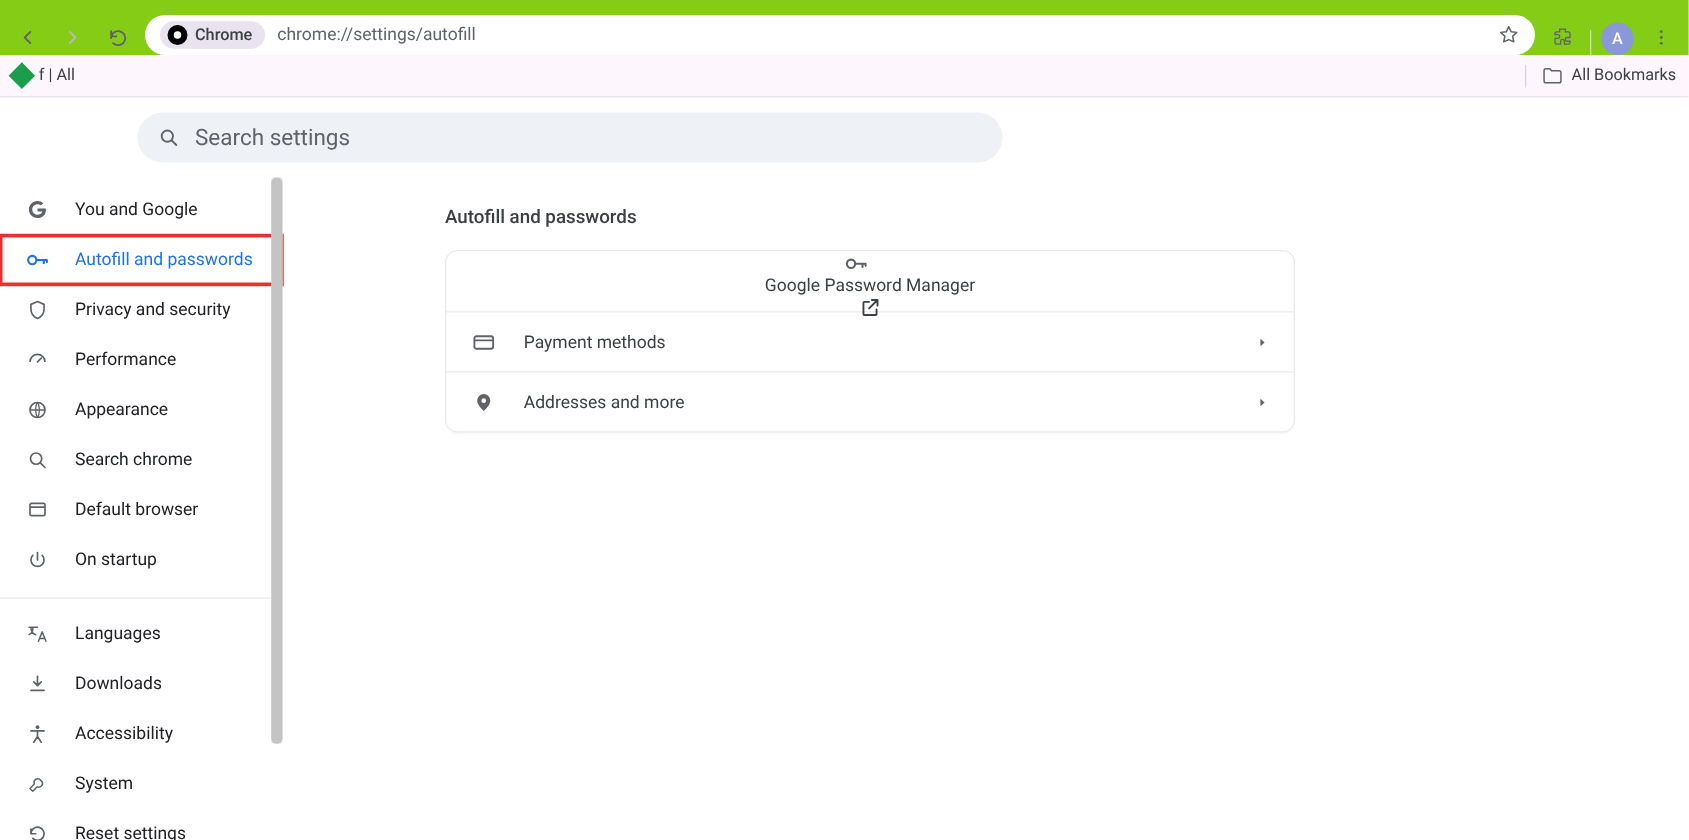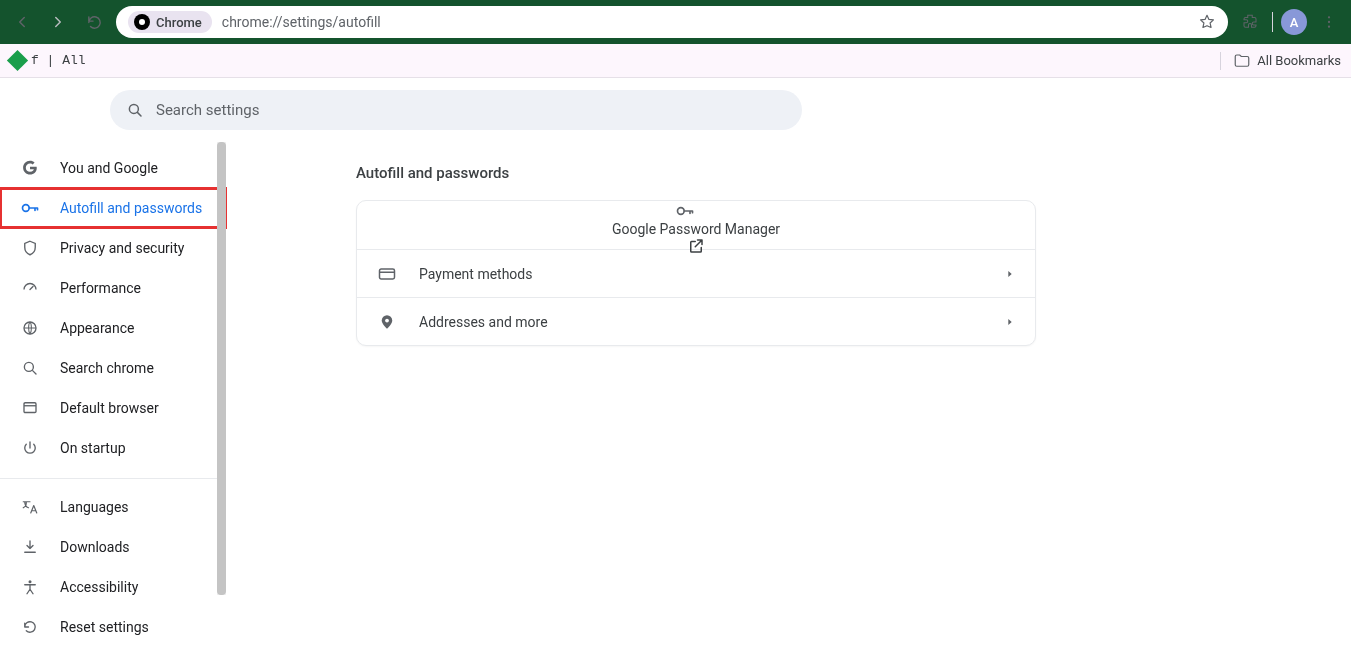--- a/index.html
+++ b/index.html
@@ -1,23 +1,23 @@
 <!DOCTYPE html>
 <html><head>
 <meta charset="utf-8">
 <style>
   * { box-sizing: border-box; margin: 0; padding: 0; }
   html, body { width: 1351px; height: 672px; font-family: "Segoe UI", Roboto, Arial, sans-serif; background: #fff; color: #202124; overflow: hidden; }
 
   
   .toolbar {
     height: 44px;
-    background: #14532d;
+    background: #84cc16;
     display: flex;
-    align-items: center;
+    align-items: flex-end;
     padding: 0 8px;
     gap: 8px;
   }
   .tb-btn { width: 28px; height: 28px; display:flex; align-items:center; justify-content:center; border-radius:50%; color:#5f6368; }
   .tb-btn.disabled { color:#b8bbbf; }
   .omnibox {
     flex: 1;
     height: 32px;
     background: #fff;
     border-radius: 16px;
@@ -40,39 +40,39 @@
 
   
   .bookbar {
     height: 34px;
     background: #fdf6fd;
     border-bottom: 1px solid #e6e0e8;
     display:flex; align-items:center; justify-content:space-between;
     padding: 0 10px;
     font-size:13px; color:#3c4043;
   }
-  .bm-left{display:flex;align-items:flex-start;gap:6px;font-family:Liberation Mono, monospace;}
+  .bm-left{display:flex;align-items:flex-start;gap:6px;}
   .bm-right{display:flex;align-items:center;gap:6px;}
   .bm-div{width:1px;height:18px;background:#d7d3dd;margin:0 6px;}
   .green-diamond{width:15px;height:15px;background:#1a9e4b;transform:rotate(45deg);display:inline-block;}
 
   
   .header-row{
     display:flex; align-items:center; height:64px;
   }
   .header-title{
     width:240px; padding-left:16px; display:flex; align-items:center; gap:14px;
   }
   .settings-label{font-size:22px; font-weight:500; color:#202124; letter-spacing:0.2px;}
   .chrome-logo{width:24px;height:24px;position:relative;}
   .chrome-logo svg{display:block;}
   .header-search{flex:0 0 700px; margin-left:110px;}
   .search-box{
     width:692px; height:40px; background:#eef1f6; border-radius:22px;
-    display:flex; align-items:center; padding:0 16px; gap:12px; color:#5f6368; font-size:15px;
+    display:flex; align-items:center; padding:0 16px; gap:12px; color:#5f6368; font-size:18px;
   }
 
   
   .body{display:flex; height: calc(672px - 44px - 34px - 64px);}
   .sidebar{
     width:226px; border-right:0; position:relative; padding-top:6px;
   }
   .sidebar-scroll{
     position:absolute; right:0; top:0; width:9px; height:453px; background:#efefef;
   }
@@ -291,20 +291,28 @@
     <div class="nav-item">
       <span class="ic">
         <svg width="18" height="18" viewBox="0 0 24 24">
             <circle cx="12" cy="5" r="2" fill="#5f6368"></circle>
             <path d="M5 9h14M12 9v6m0 0l-4 6m4-6l4 6" stroke="#5f6368" stroke-width="1.8" fill="none" stroke-linecap="round"></path>
           </svg>
       </span>
       <span>Accessibility</span>
     </div>
 
+    <div class="nav-item">
+      <span class="ic">
+        <svg width="18" height="18" viewBox="0 0 24 24">
+            <path d="M14 7a4 4 0 0 0-5.3 5.3L4 17l3 3 4.7-4.7A4 4 0 0 0 17 10l-3-3z" stroke="#5f6368" stroke-width="1.6" fill="none" stroke-linejoin="round"></path>
+          </svg>
+      </span>
+      <span>System</span>
+    </div>
 
     <div class="nav-item">
       <span class="ic">
         <svg width="18" height="18" viewBox="0 0 24 24">
             <path d="M5 12a7 7 0 1 1 2.05 4.95M5 12V7m0 5h5" stroke="#5f6368" stroke-width="1.8" fill="none" stroke-linecap="round" stroke-linejoin="round"></path>
           </svg>
       </span>
       <span>Reset settings</span>
     </div>
 

